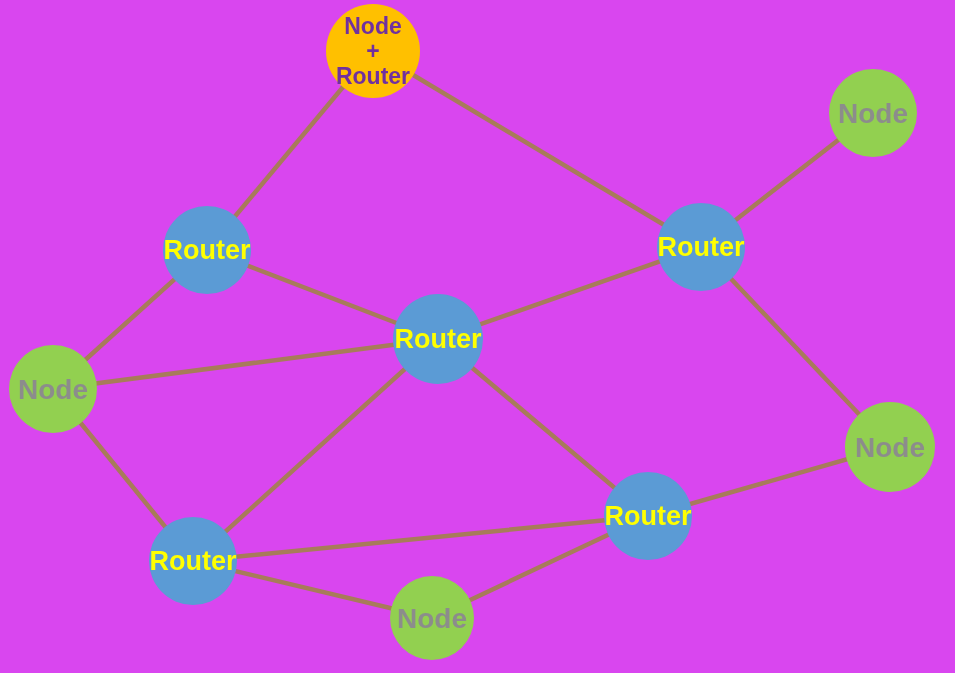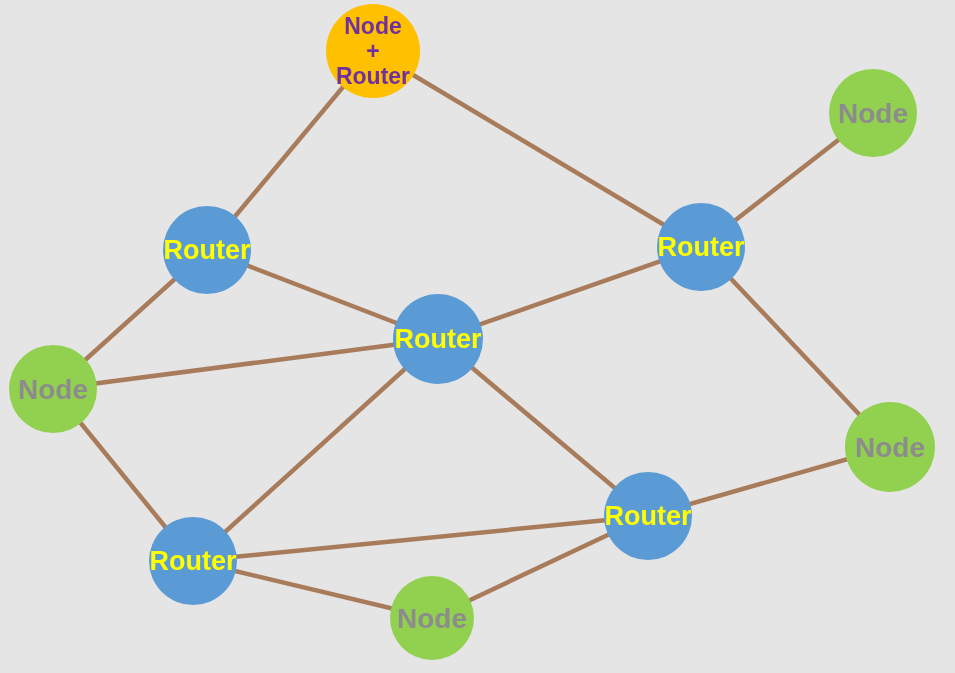--- a/index.html
+++ b/index.html
@@ -5,21 +5,21 @@
   html, body {
     margin: 0;
     padding: 0;
     background: #ffffff;
     font-family: "Liberation Sans", sans-serif;
   }
   .canvas {
     position: relative;
     width: 955px;
     height: 673px;
-    background: #e5e5e5;
+    background: #d946ef;
     overflow: hidden;
   }
   svg { display: block; }
   .edge-line {
     stroke-linecap: round;
   }
   .node-label {
     font-family: "Liberation Sans", "DejaVu Sans", sans-serif;
     font-weight: bold;
     text-anchor: middle;

